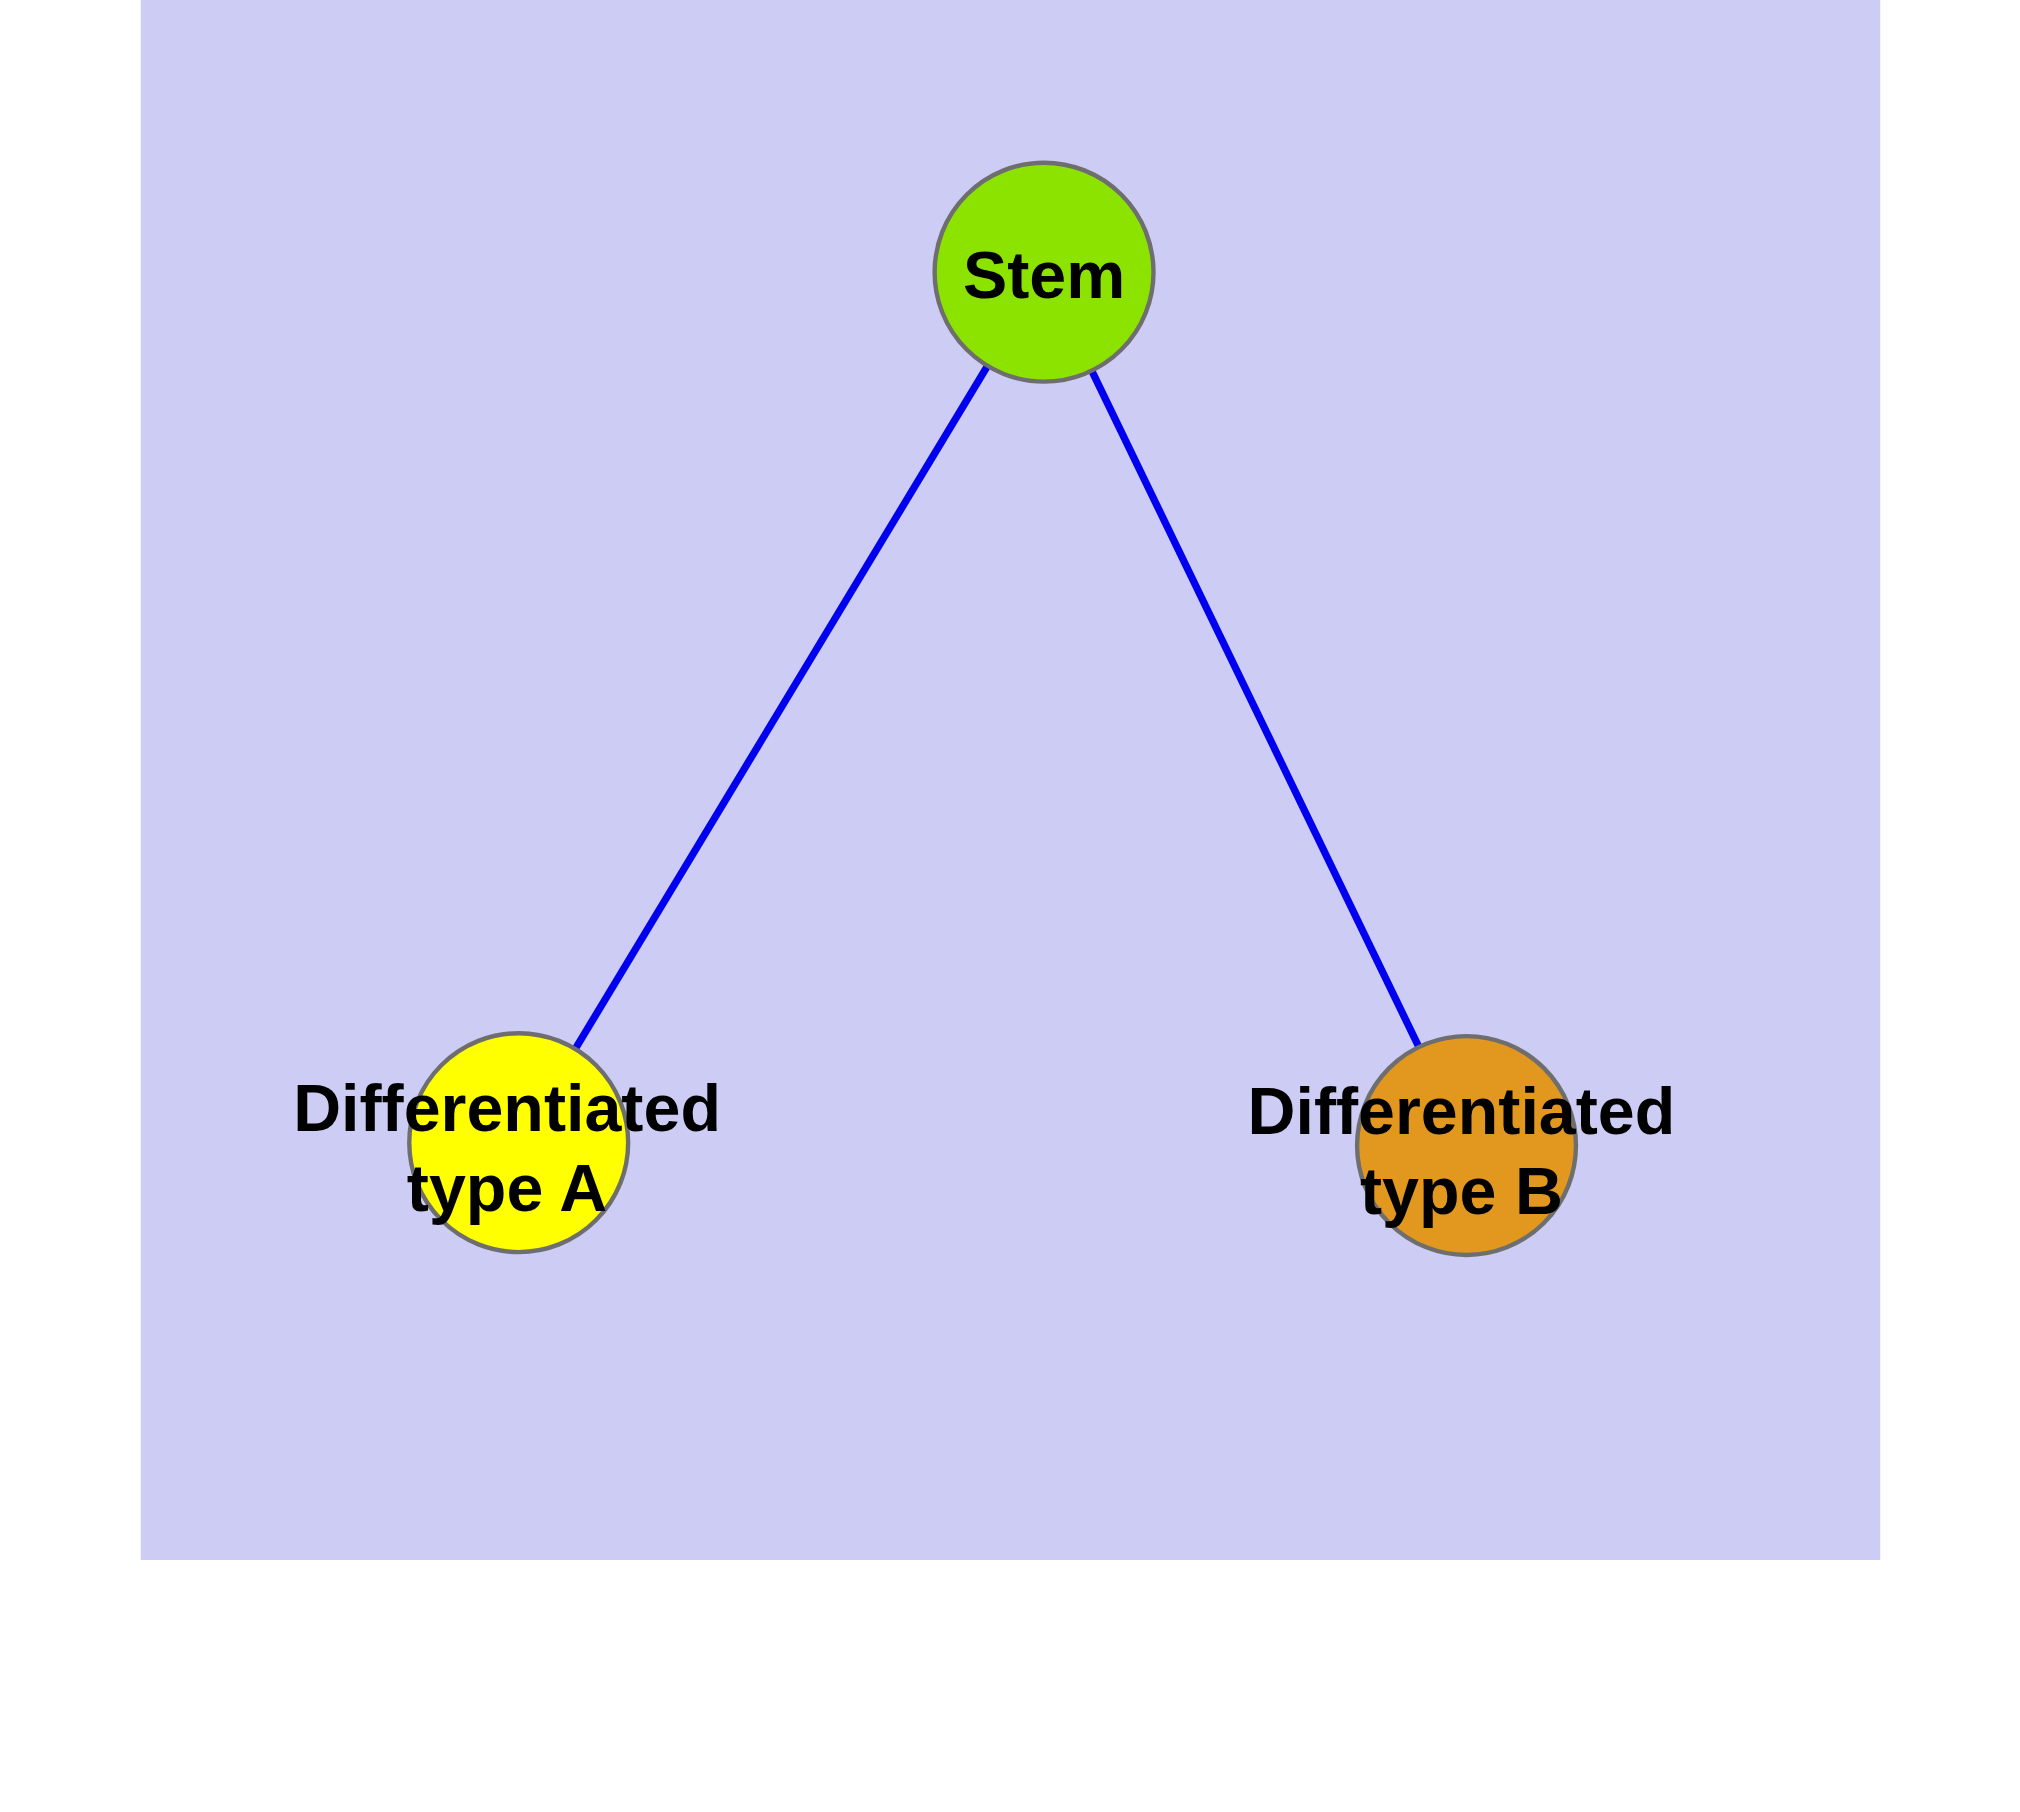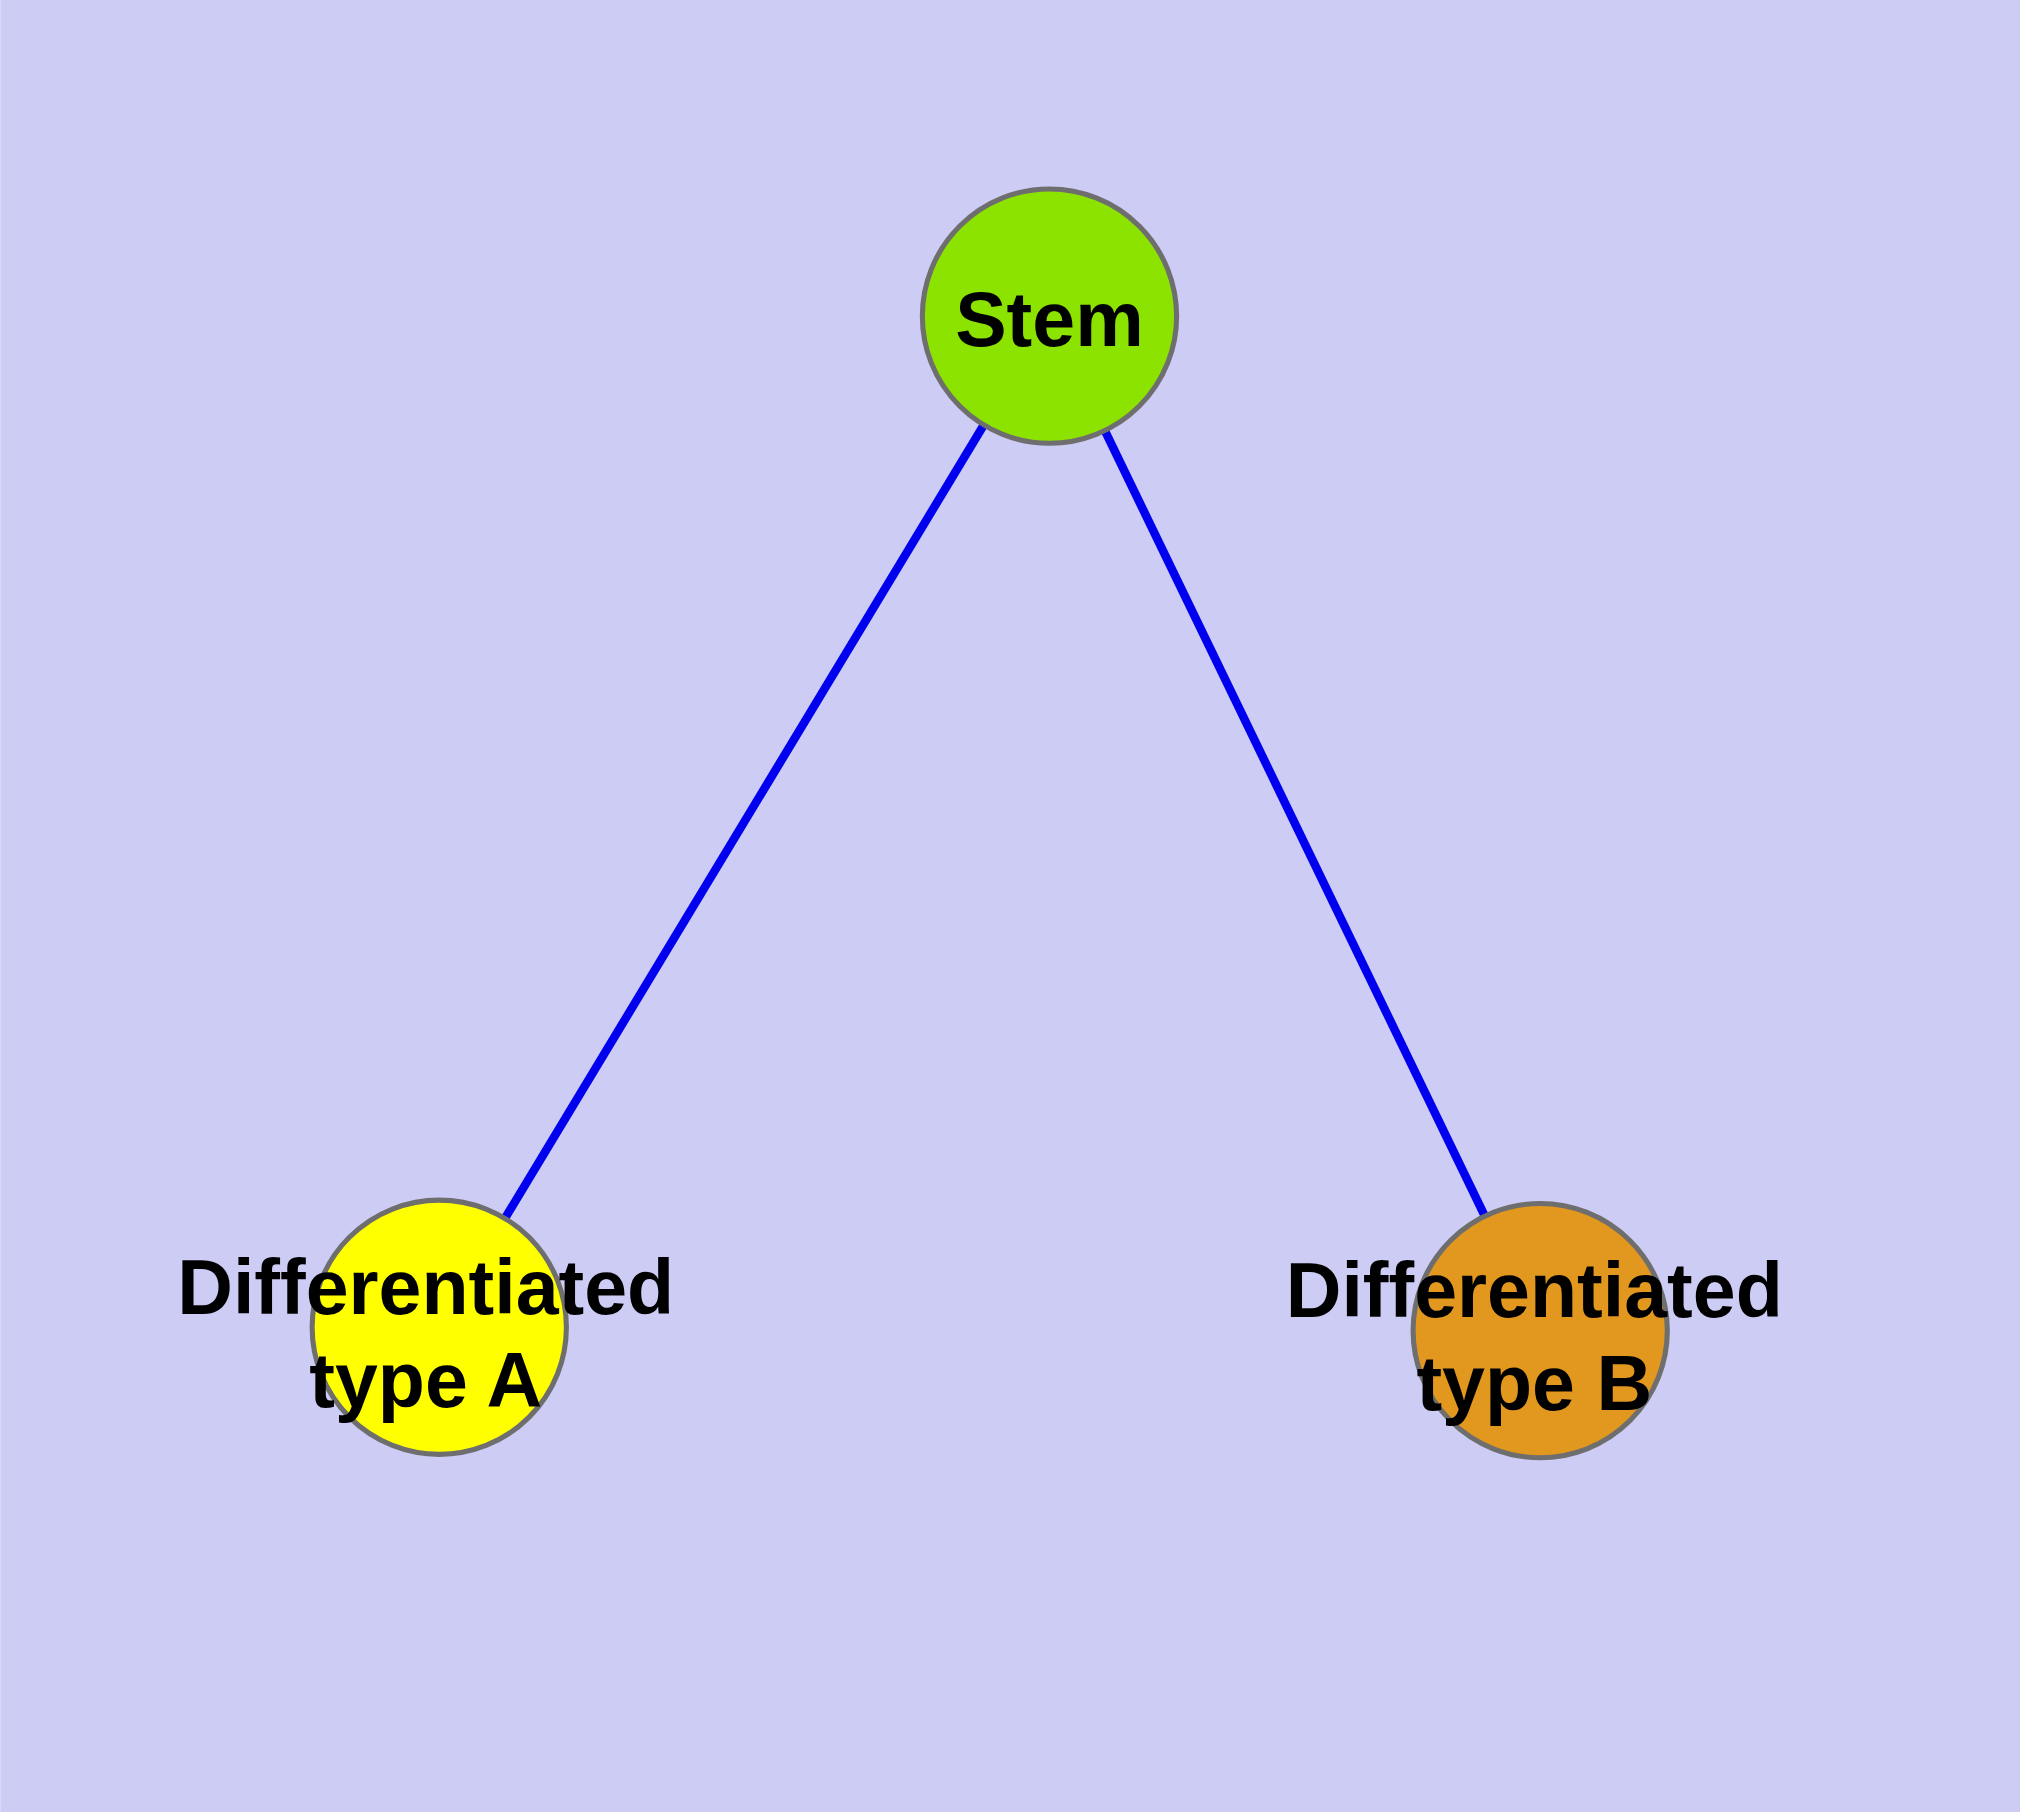--- a/index.html
+++ b/index.html
@@ -7,21 +7,21 @@
     padding: 0;
   }
   body {
     width: 2021px;
     height: 1812px;
     overflow: hidden;
     font-family: "Liberation Sans", sans-serif;
   }
   .stage {
     width: 2021px;
-    height: 1812px;
+    height: 1560px;
     text-align: center;
   }
   .stage svg {
     display: block;
     width: 100%;
     height: 100%;
   }
   .edge {
     stroke-width: 10;
     stroke-linecap: butt;

